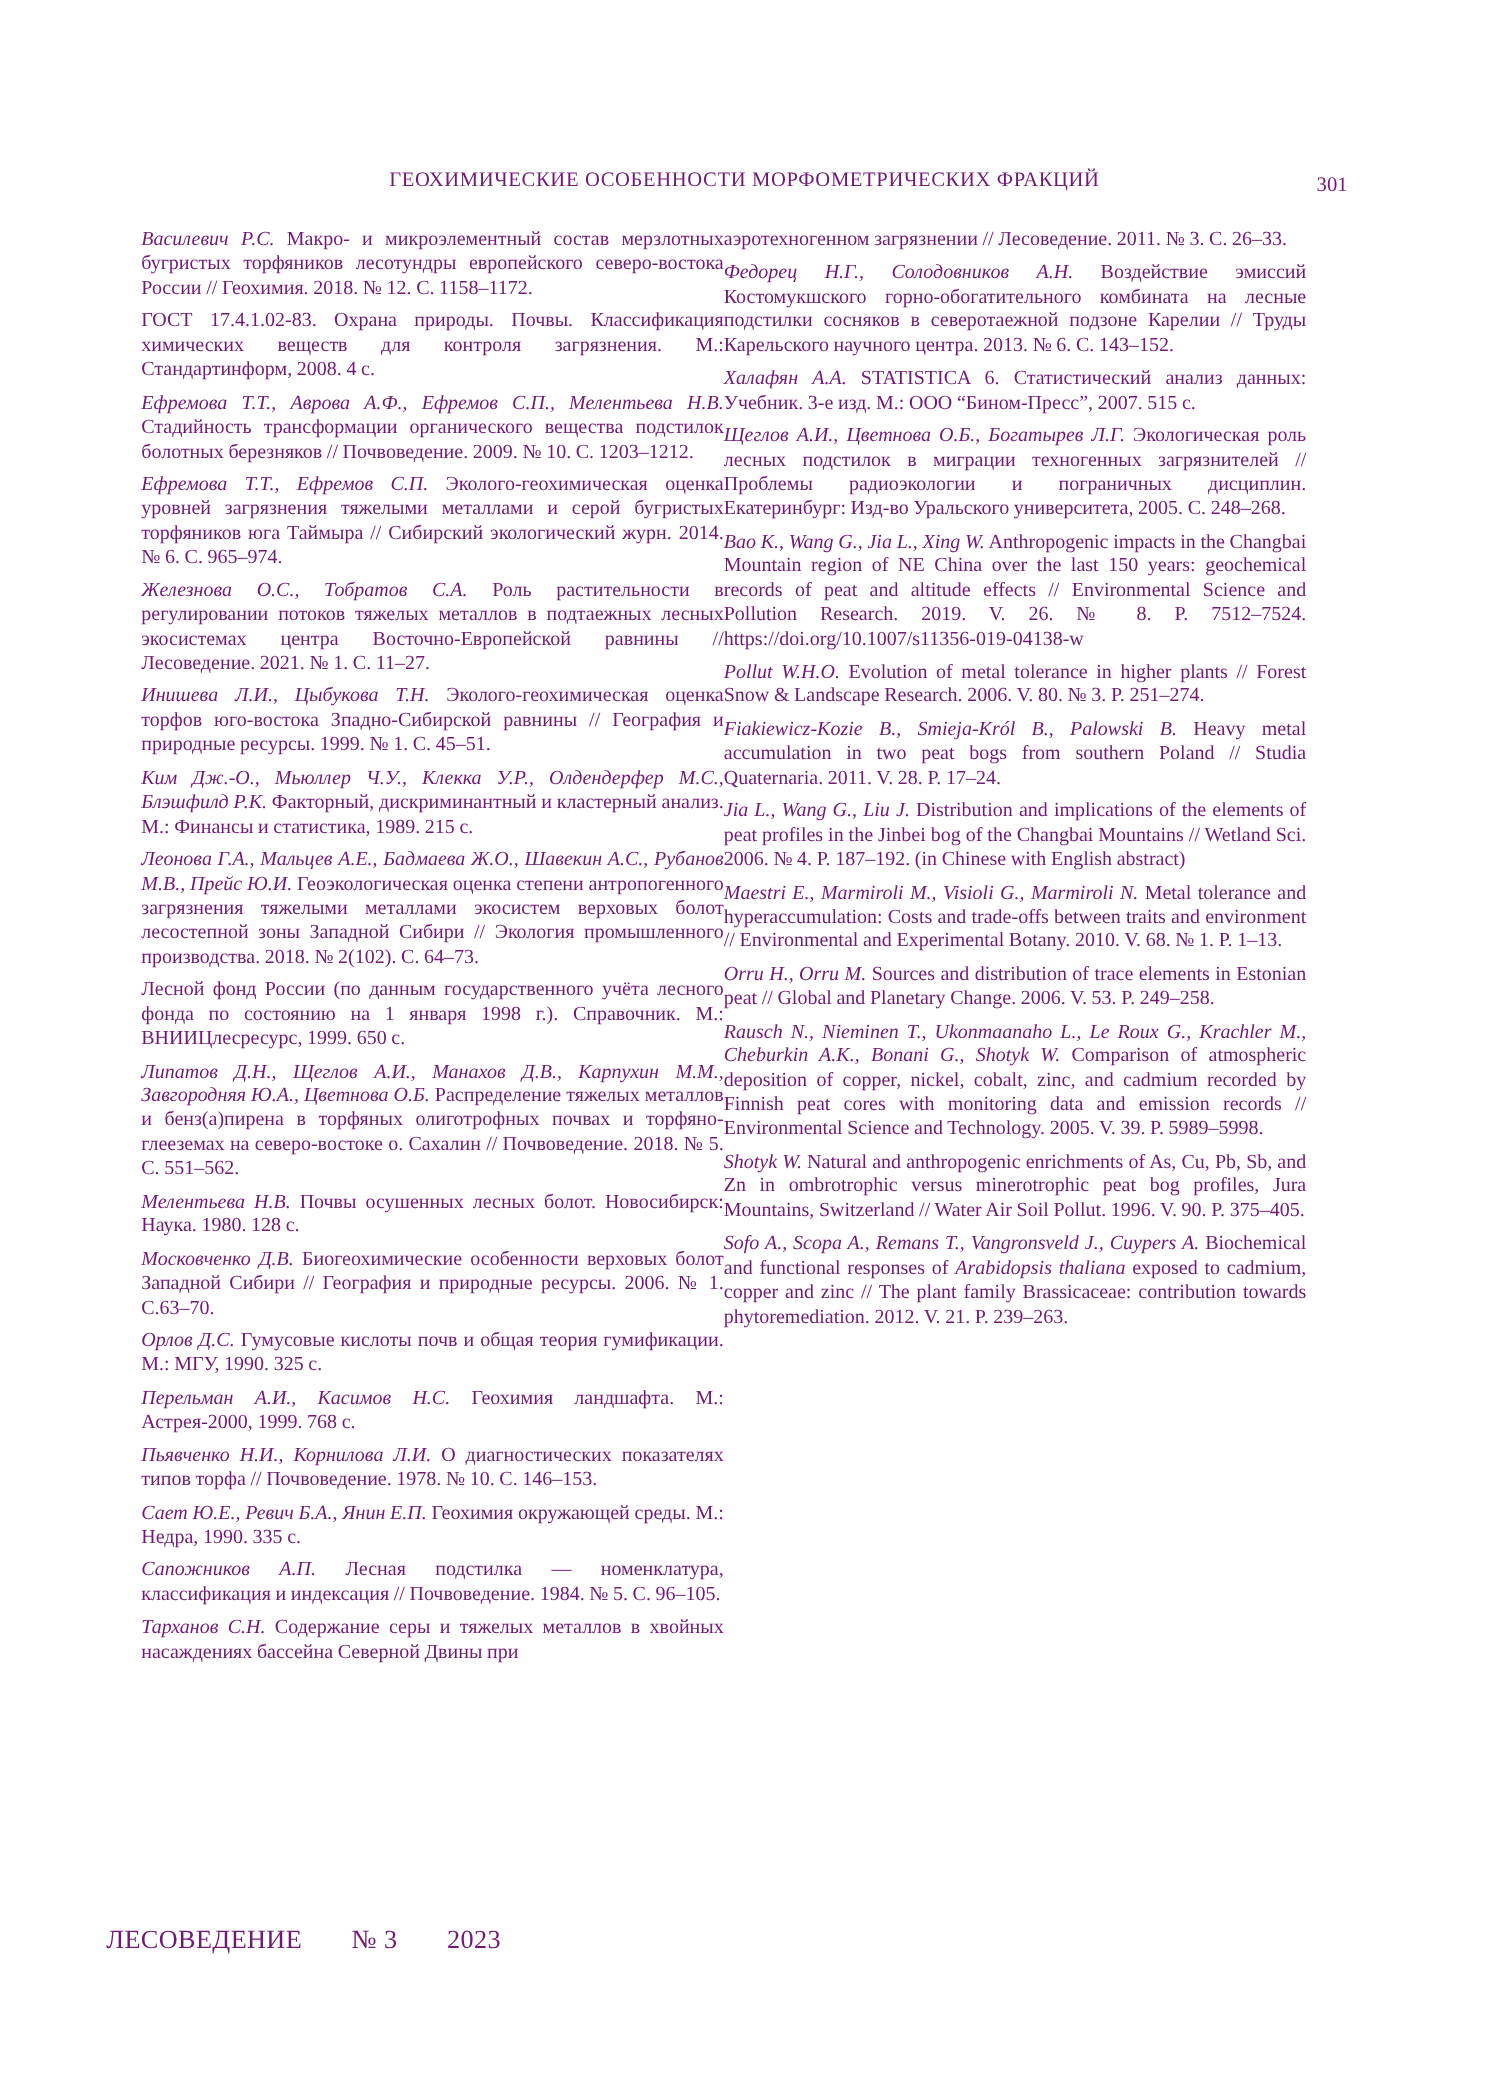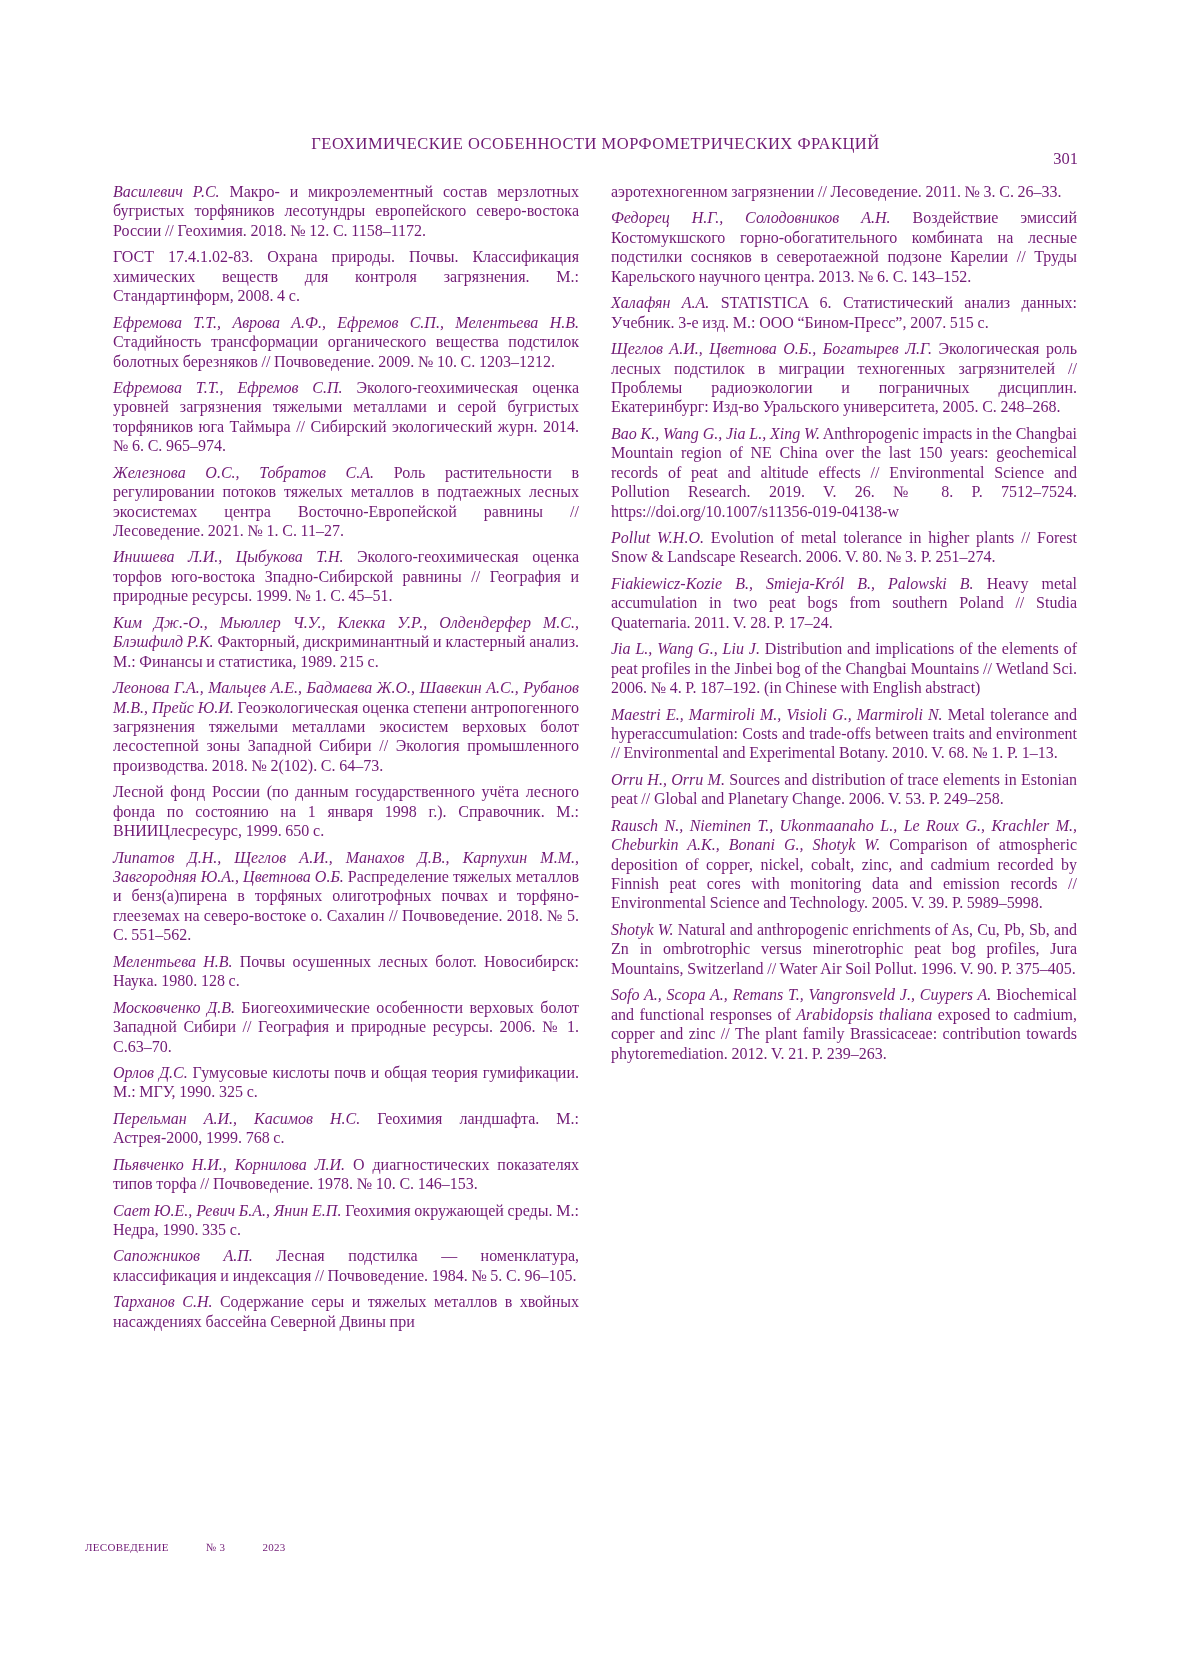--- a/index.html
+++ b/index.html
@@ -23,49 +23,48 @@
     width: 965px;
     text-align: center;
     font-size: 16.5px;
     letter-spacing: 0.5px;
     margin-bottom: 28px;
     white-space: nowrap;
   }
   .running-head .page-number {
     position: absolute;
     right: 0;
-    top: 15px;
+    top: 4px;
     letter-spacing: 0;
   }
   .columns {
     display: flex;
     width: 965px;
-    gap: 32px;
   }
   .column {
     width: 466px;
     flex: 0 0 466px;
   }
   .ref {
     margin: 0 0 7px 0;
     font-size: 16px;
     line-height: 1.215;
     text-align: justify;
     hyphens: auto;
     -webkit-hyphens: auto;
     word-spacing: -0.3px;
   }
   .ref em {
     font-style: italic;
   }
   .footer {
     position: absolute;
     left: 85px;
-    bottom: 162px;
-    font-size: 11px;
+    bottom: 151px;
+    font-size: 21px;
     letter-spacing: 0.3px;
   }
   .footer span {
     display: inline-block;
   }
   .footer .issue { margin-left: 34px; }
   .footer .year  { margin-left: 34px; }
 </style>
 </head>
 <body>

